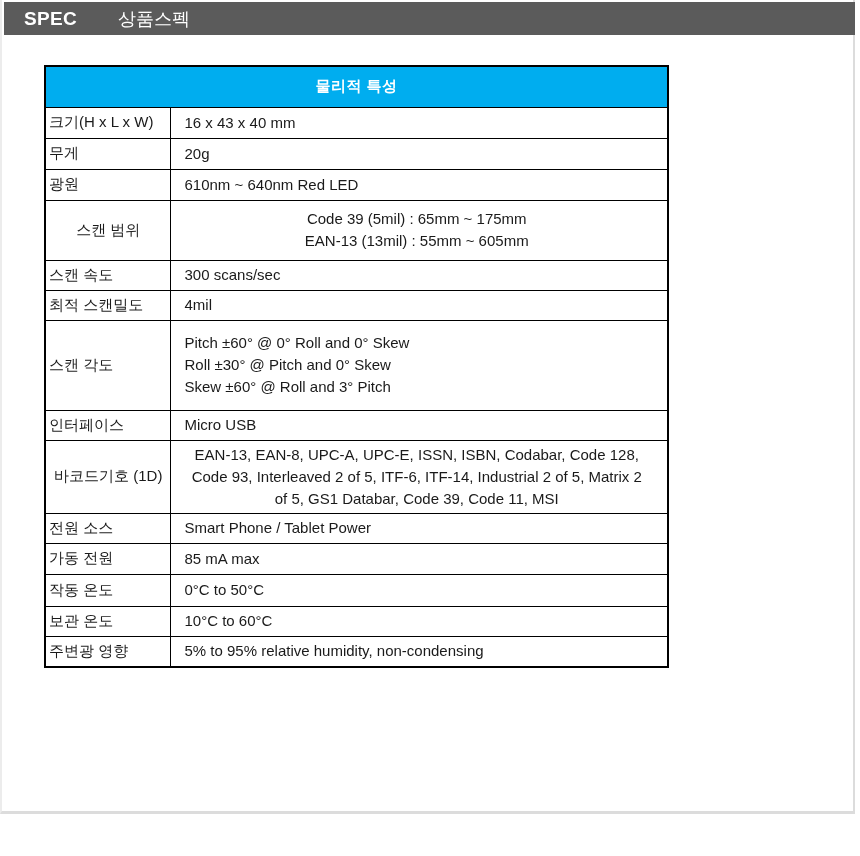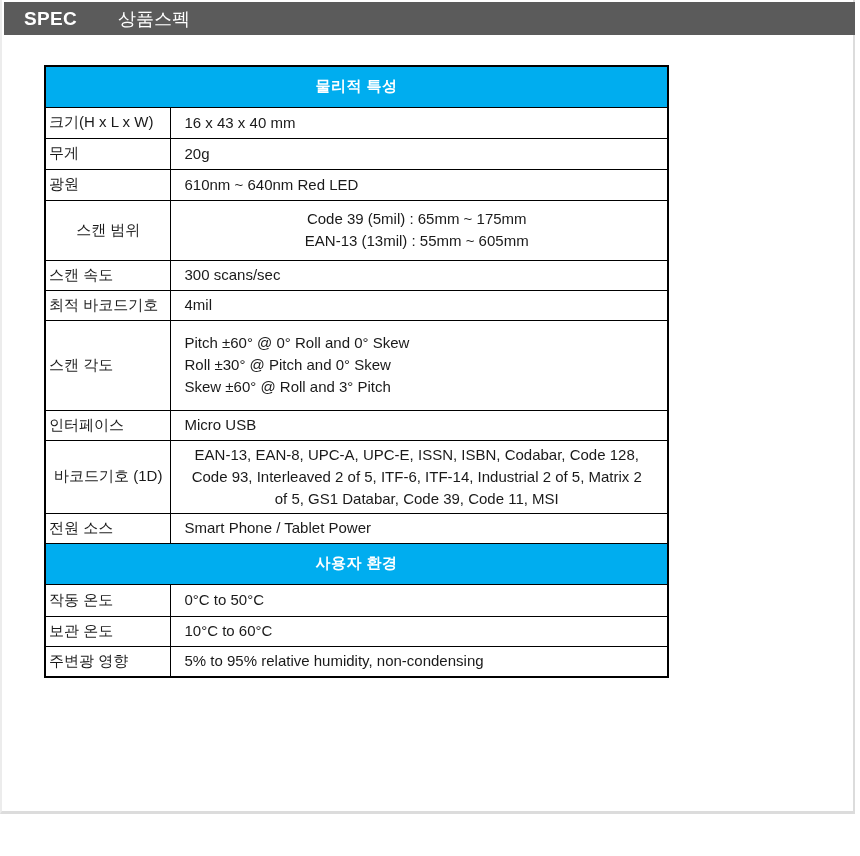--- a/index.html
+++ b/index.html
@@ -99,21 +99,21 @@
       <td class="value-cell">
         <div>Code 39 (5mil) : 65mm ~ 175mm</div>
         <div>EAN-13 (13mil) : 55mm ~ 605mm</div>
       </td>
     </tr>
     <tr class="h30">
       <td class="label-cell">스캔 속도</td>
       <td class="value-cell">300 scans/sec</td>
     </tr>
     <tr class="h30">
-      <td class="label-cell">최적 바코드기호</td>
+      <td class="label-cell">최적 스캔밀도</td>
       <td class="value-cell">4mil</td>
     </tr>
     <tr class="h90">
       <td class="label-cell">스캔 각도</td>
       <td class="value-cell">
         <div>Pitch ±60° @ 0° Roll and 0° Skew</div>
         <div>Roll ±30° @ Pitch and 0° Skew</div>
         <div>Skew ±60° @ Roll and 3° Pitch</div>
       </td>
     </tr>
@@ -122,24 +122,25 @@
       <td class="value-cell">Micro USB</td>
     </tr>
     <tr class="h60">
       <td class="label-cell">바코드기호 (1D)</td>
       <td class="value-cell">EAN-13, EAN-8, UPC-A, UPC-E, ISSN, ISBN, Codabar, Code 128, Code 93, Interleaved 2 of 5, ITF-6, ITF-14, Industrial 2 of 5, Matrix 2 of 5, GS1 Databar, Code 39, Code 11, MSI</td>
     </tr>
     <tr class="h30">
       <td class="label-cell">전원 소스</td>
       <td class="value-cell">Smart Phone / Tablet Power</td>
     </tr>
+    <tr class="h31">
+      <td class="label-cell">가동 전원</td>
+      <td class="value-cell">85 mA max</td>
+    </tr>
 
-    <tr class="h41">
-      <td class="sec-header" colspan="2">사용자 환경</td>
-    </tr>
     <tr class="h32">
       <td class="label-cell">작동 온도</td>
       <td class="value-cell">0°C to 50°C</td>
     </tr>
     <tr class="h30">
       <td class="label-cell">보관 온도</td>
       <td class="value-cell">10°C to 60°C</td>
     </tr>
     <tr class="h31">
       <td class="label-cell">주변광 영향</td>

